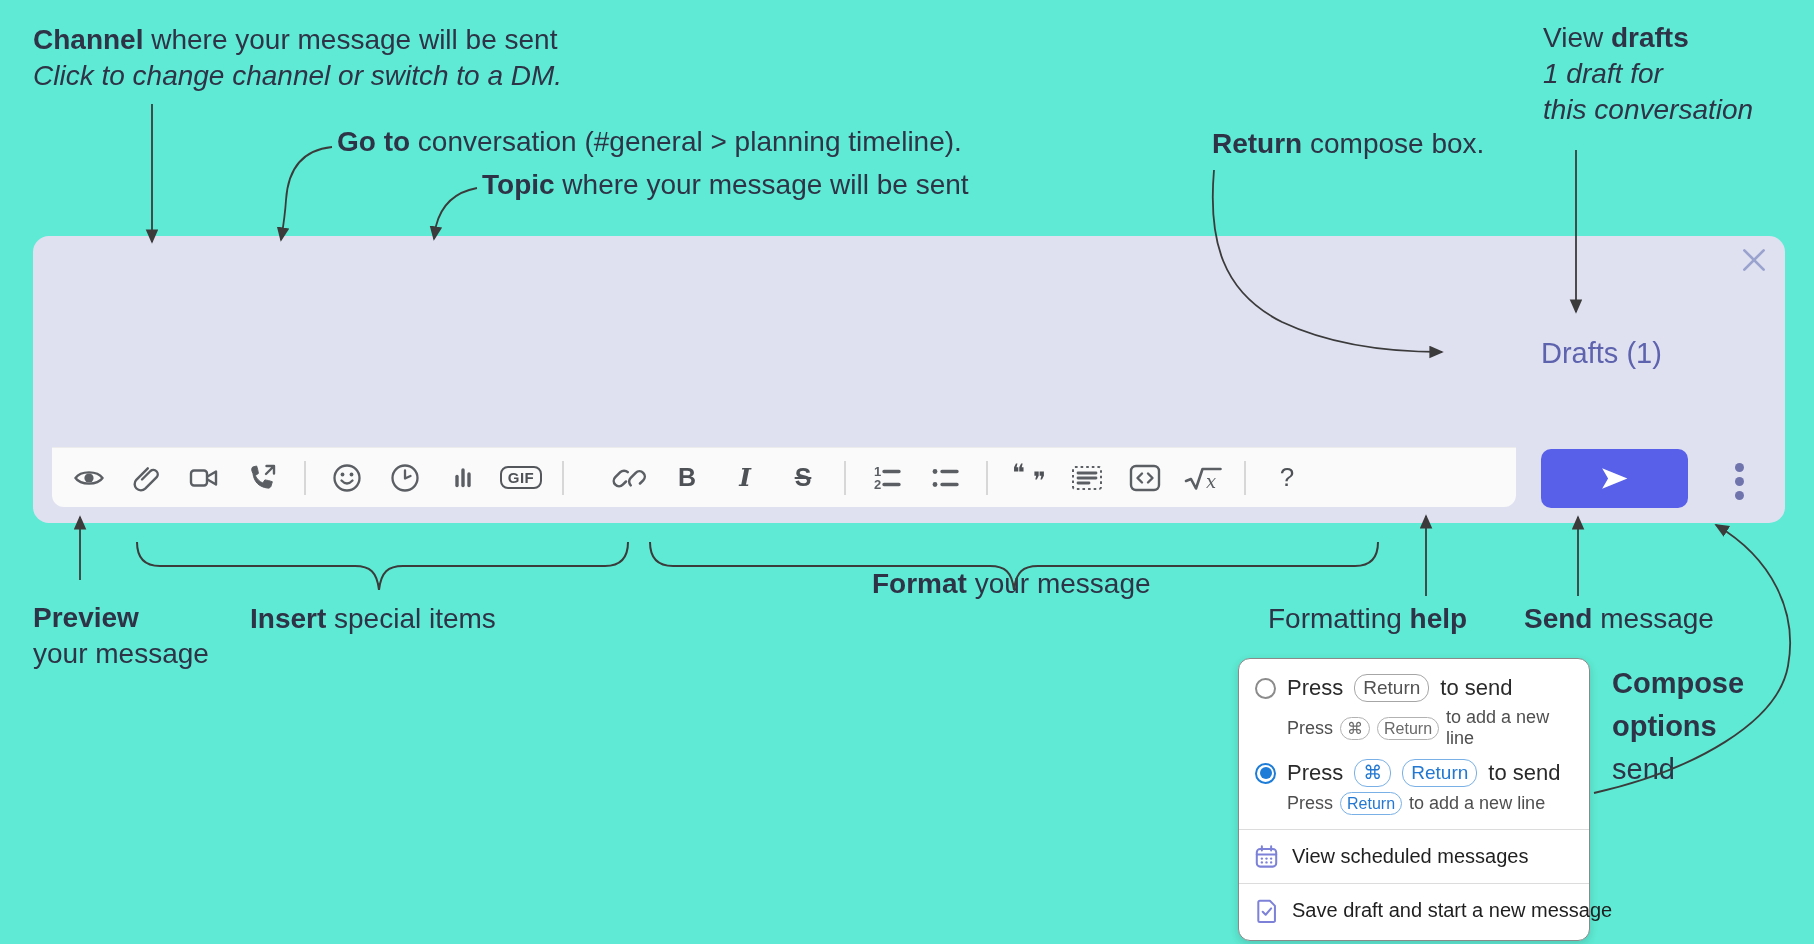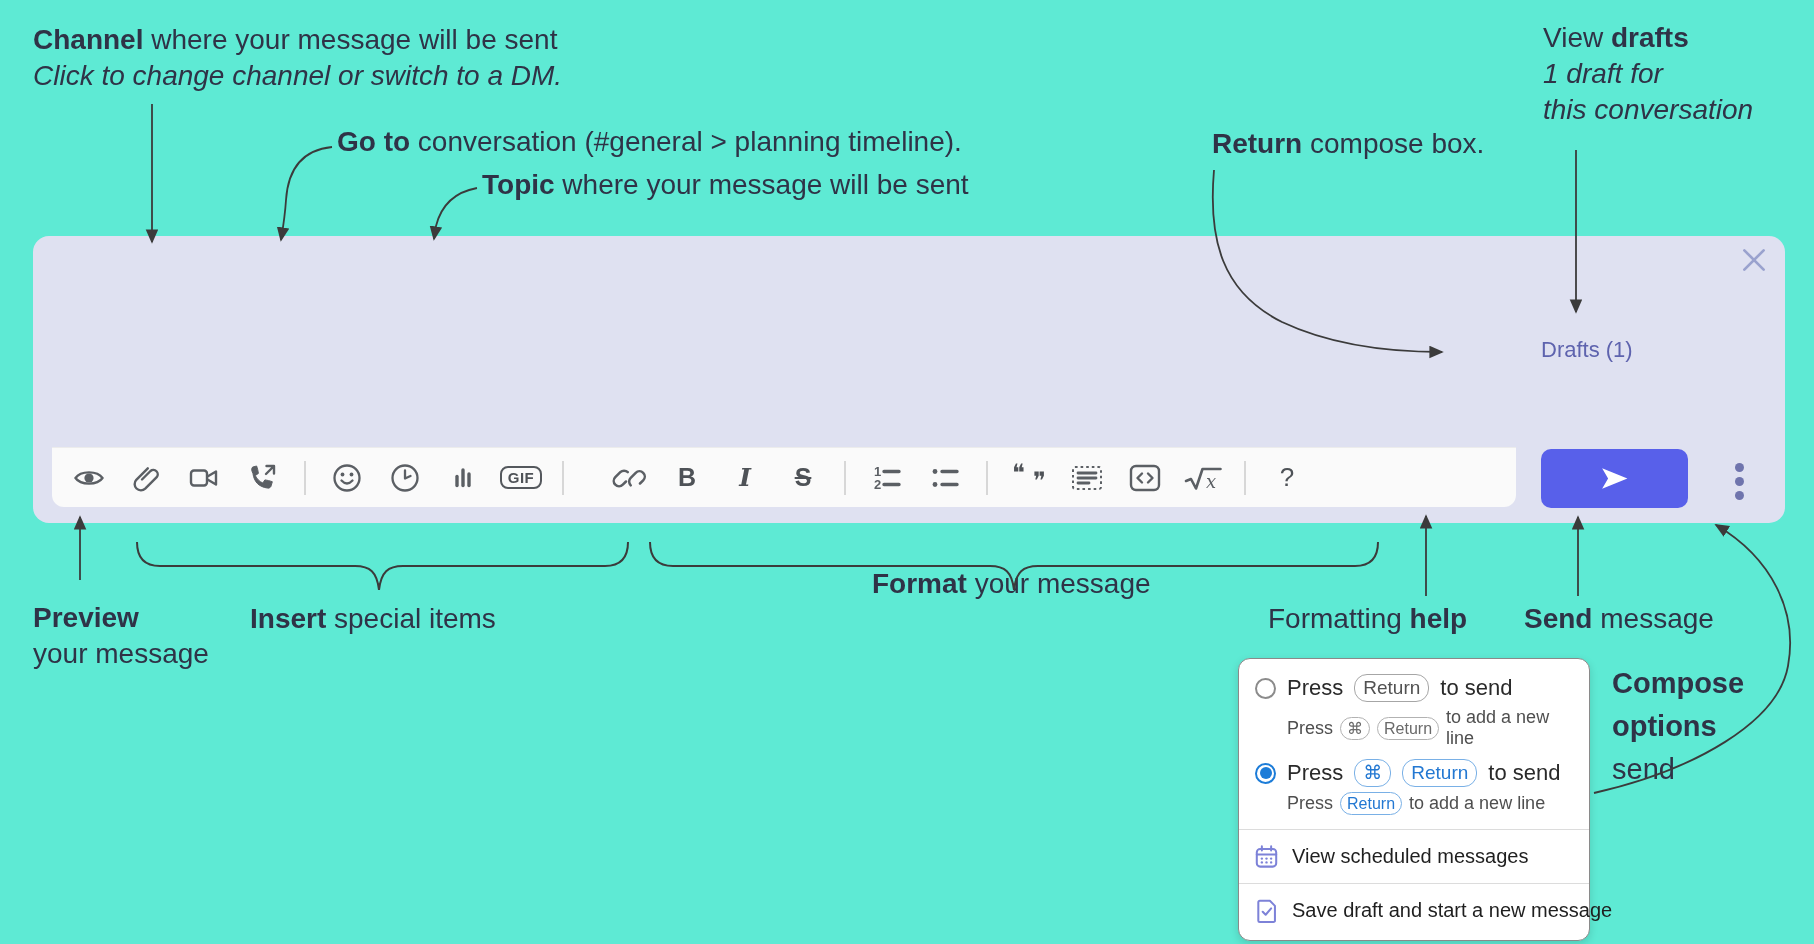--- a/index.html
+++ b/index.html
@@ -34,21 +34,21 @@
   .tb-div{width:2px;height:34px;background:#d7d7d7;margin:0 12px;flex:none;}
   .gap-lg{margin-left:24px;}
   .tb-letter{font-size:25px;font-weight:700;color:#4e5257;}
   .tb-italic{font-family:"DejaVu Serif",serif;font-style:italic;font-weight:600;font-size:25px;color:#4e5257;}
   .tb-strike{font-size:25px;font-weight:600;color:#4e5257;text-decoration:line-through;text-decoration-thickness:2.4px;}
   .tb-badge{border:2.4px solid #54585d;border-radius:8px;padding:1px 6px;font-size:15px;font-weight:700;letter-spacing:.5px;color:#4e5257;}
   .tb-quote{position:relative;width:34px;height:30px;color:#4e5257;}
   .tb-quote .q1{position:absolute;left:0;top:-4px;font-size:24px;}
   .tb-quote .q2{position:absolute;right:0;top:4px;font-size:24px;}
   .tb-help{font-size:26px;font-weight:500;color:#4e5257;}
-  .drafts-link{position:absolute;left:1541px;top:337px;font-size:22px;color:#5e63ae;cursor:pointer;z-index:2;}
+  .drafts-link{position:absolute;left:1541px;top:337px;font-size:29px;color:#5e63ae;cursor:pointer;z-index:2;}
   .send-btn{position:absolute;left:1541px;top:449px;width:147px;height:59px;border-radius:10px;
             background:#5860ea;border:none;display:flex;align-items:center;justify-content:center;cursor:pointer;z-index:2;}
   .kebab{position:absolute;left:1722px;top:459px;width:34px;height:44px;display:flex;flex-direction:column;
          align-items:center;justify-content:center;gap:5px;cursor:pointer;z-index:2;}
   .kebab i{width:9px;height:9px;border-radius:50%;background:#6f74ad;}
   .close-x{position:absolute;left:1738px;top:244px;width:32px;height:32px;display:flex;align-items:center;justify-content:center;cursor:pointer;z-index:2;}
   
   .popup{position:absolute;left:1238px;top:658px;width:352px;background:#fff;border:1.6px solid #8a8a8a;
          border-radius:12px;box-shadow:0 3px 8px rgba(0,0,0,.14);z-index:5;box-sizing:border-box;
          padding:12px 0 10px 0;color:#222;}

